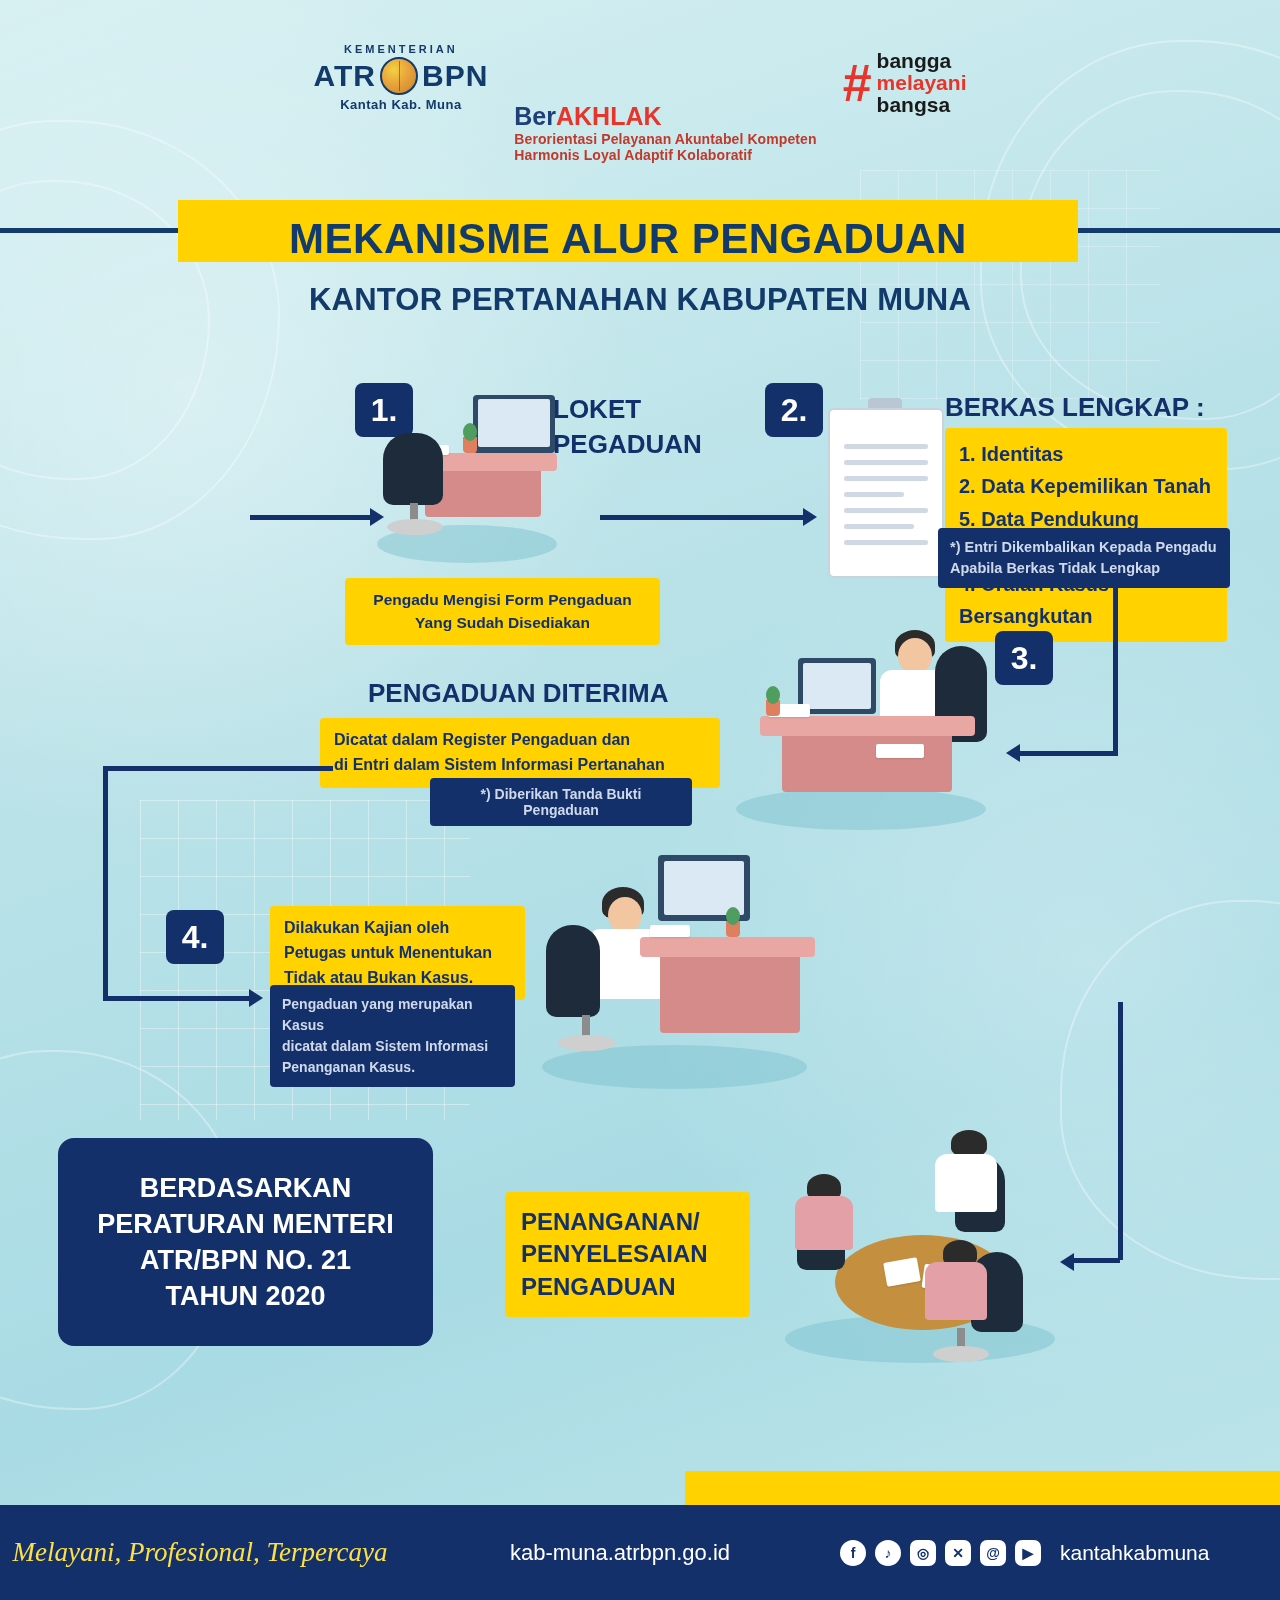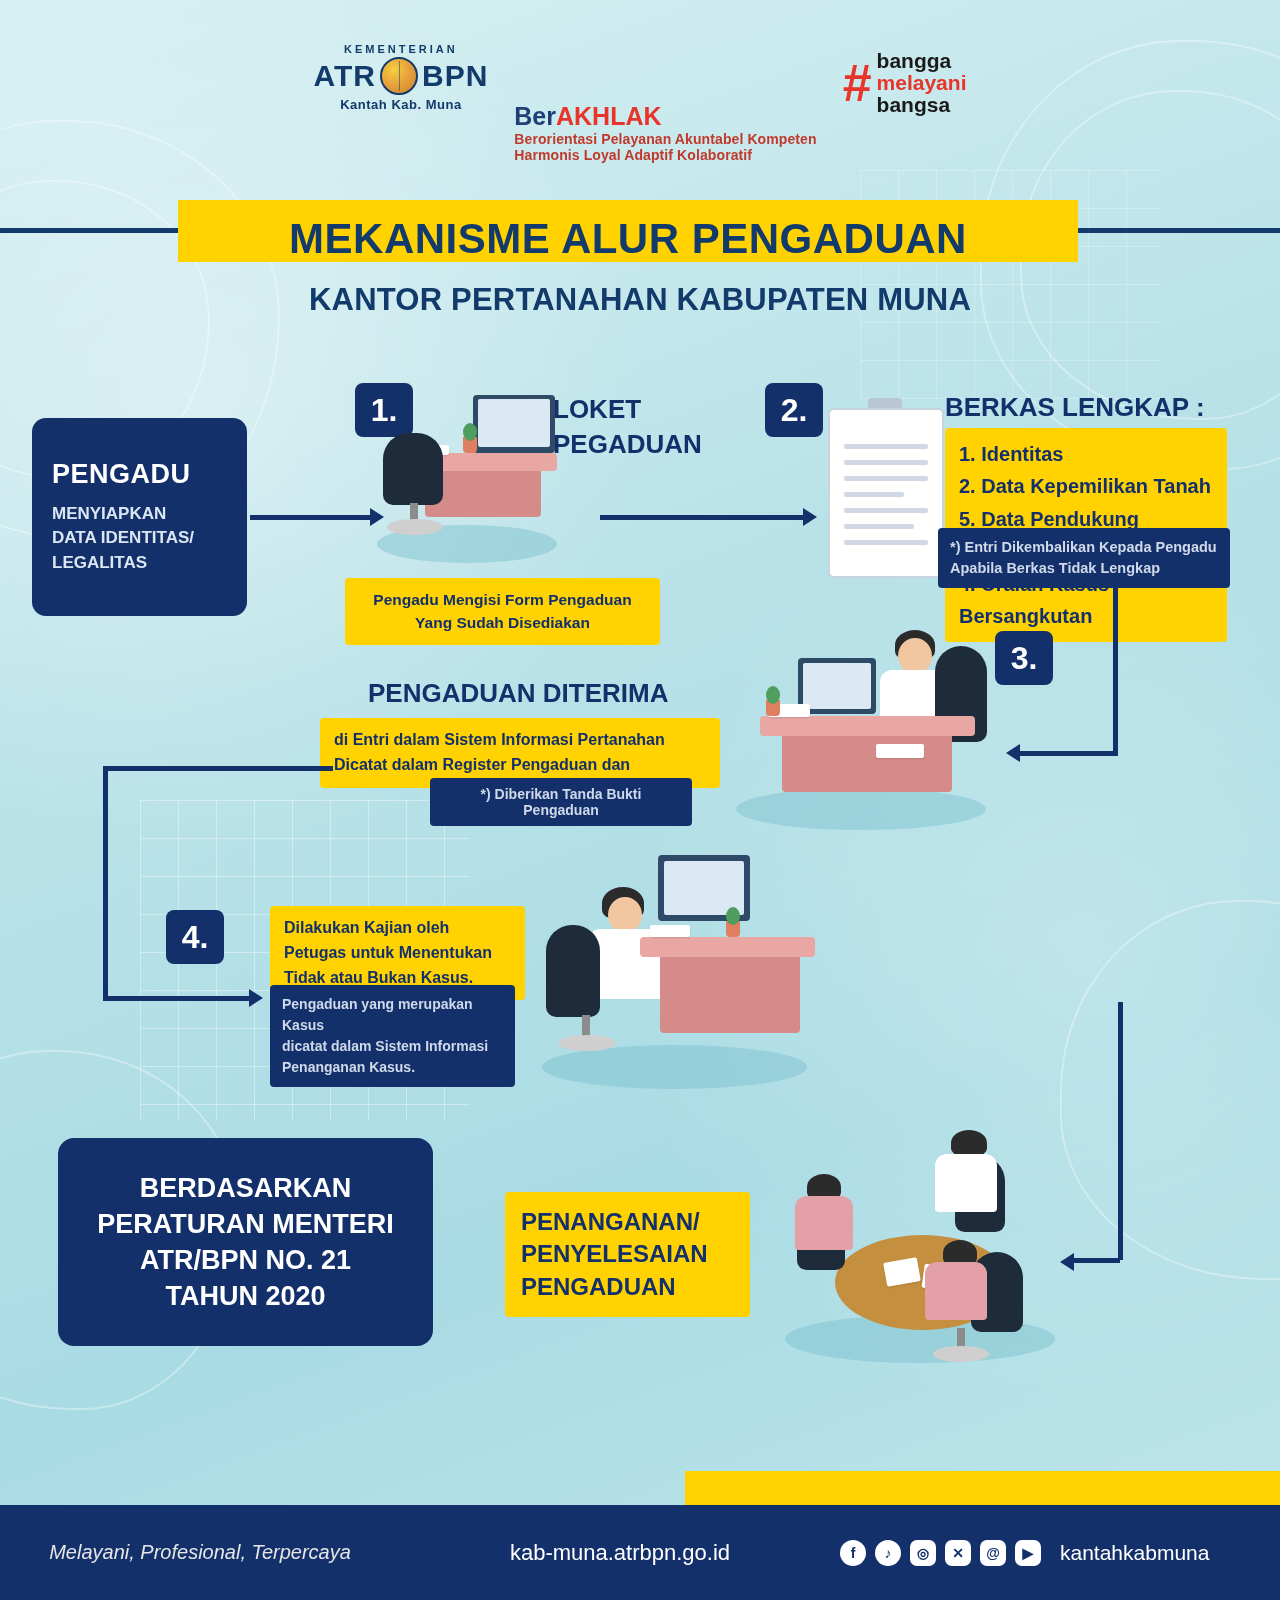--- a/index.html
+++ b/index.html
@@ -133,22 +133,22 @@
   }
   .clip-line { position: absolute; background: #cfd8e3; height: 5px; border-radius: 2px; }
 
   
   .footer {
     position: absolute; bottom: 0; left: 0; width: 100%; height: 95px;
     background: #13306b; color: #fff;
     display: flex; align-items: center;
   }
   .footer .tag {
-    width: 400px; text-align: center; font-family: Liberation Sans, sans-serif;
-    font-style: italic; font-size: 20px; color: #e5e5e5;
+    width: 400px; text-align: center; font-family: Liberation Serif, serif;
+    font-style: italic; font-size: 27px; color: #fde047;
   }
   .footer .web { flex: 1; text-align: center; font-size: 22px; }
   .footer .social {
     width: 440px; display: flex; align-items: center; gap: 9px; justify-content: flex-start;
   }
   .sicon {
     width: 26px; height: 26px; background: #ffffff; color: #13306b; border-radius: 50%;
     display: flex; align-items: center; justify-content: center; font-size: 14px; font-weight: bold;
   }
   .sicon.sq { border-radius: 7px; }
@@ -197,26 +197,20 @@
     </div>
   </div>
 
   <div class="title-rule-l"></div>
   <div class="title-rule-r"></div>
   <div class="title-band">
     <div class="title-text">MEKANISME ALUR PENGADUAN</div>
   </div>
   <div class="subtitle">KANTOR PERTANAHAN KABUPATEN MUNA</div>
 
-  <div class="navy-box" style="left:32px; top:418px; width:215px; height:198px; display:flex; flex-direction:column; justify-content:center;">
-    <div style="font-size:27px; font-weight:bold; letter-spacing:.5px; margin-bottom:12px;">PENGADU</div>
-    <div style="font-size:17px; font-weight:bold; line-height:1.45; white-space:pre-line; color:#dbe6f3;">MENYIAPKAN
-DATA IDENTITAS/
-LEGALITAS</div>
-  </div>
 
   <div class="arrow-line" style="left:250px; top:515px; width:122px; height:5px;"></div>
   <div class="arrow-head ah-right" style="left:370px; top:508px;"></div>
 
   <div class="step-num" style="left:355px; top:383px;">
     <span>1.</span>
   </div>
 
   <div class="hdr-text" style="left:553px; top:392px; font-size:26px; line-height:1.35;">
     <div>LOKET</div>
@@ -295,22 +289,22 @@
     <div class="monitor-screen" style="left:73px; top:45px; width:68px; height:46px;"></div>
     <div class="desk" style="left:30px; top:98px; width:215px; height:20px;"></div>
     <div class="desk-dark" style="left:52px; top:118px; width:170px; height:56px; border-radius:0 0 4px 4px;"></div>
     <div class="paper" style="left:38px; top:86px; width:42px; height:13px;"></div>
     <div class="paper" style="left:146px; top:126px; width:48px; height:14px;"></div>
     <div class="plant-pot" style="left:36px; top:82px; width:14px; height:16px;"></div>
     <div class="plant-leaf" style="left:36px; top:68px; width:14px; height:18px;"></div>
   </div>
 
   <div class="yellow-box" style="left:320px; top:718px; width:400px; font-size:16px; line-height:1.55;">
+    <div>Dicatat dalam Register Pengaduan dan</div>
     <div>di Entri dalam Sistem Informasi Pertanahan</div>
-    <div>Dicatat dalam Register Pengaduan dan</div>
   </div>
 
   <div class="navy-box" style="left:430px; top:778px; width:262px; border-radius:4px; padding:8px 12px; font-size:14px; font-weight:bold; color:#cfd9ea; text-align:center;">
     <span>*) Diberikan Tanda Bukti Pengaduan</span>
   </div>
 
   <div class="arrow-line" style="left:103px; top:766px; width:230px; height:5px;"></div>
   <div class="arrow-line" style="left:103px; top:766px; width:5px; height:235px;"></div>
   <div class="arrow-line" style="left:103px; top:996px; width:148px; height:5px;"></div>
   <div class="arrow-head ah-right" style="left:249px; top:989px;"></div>

